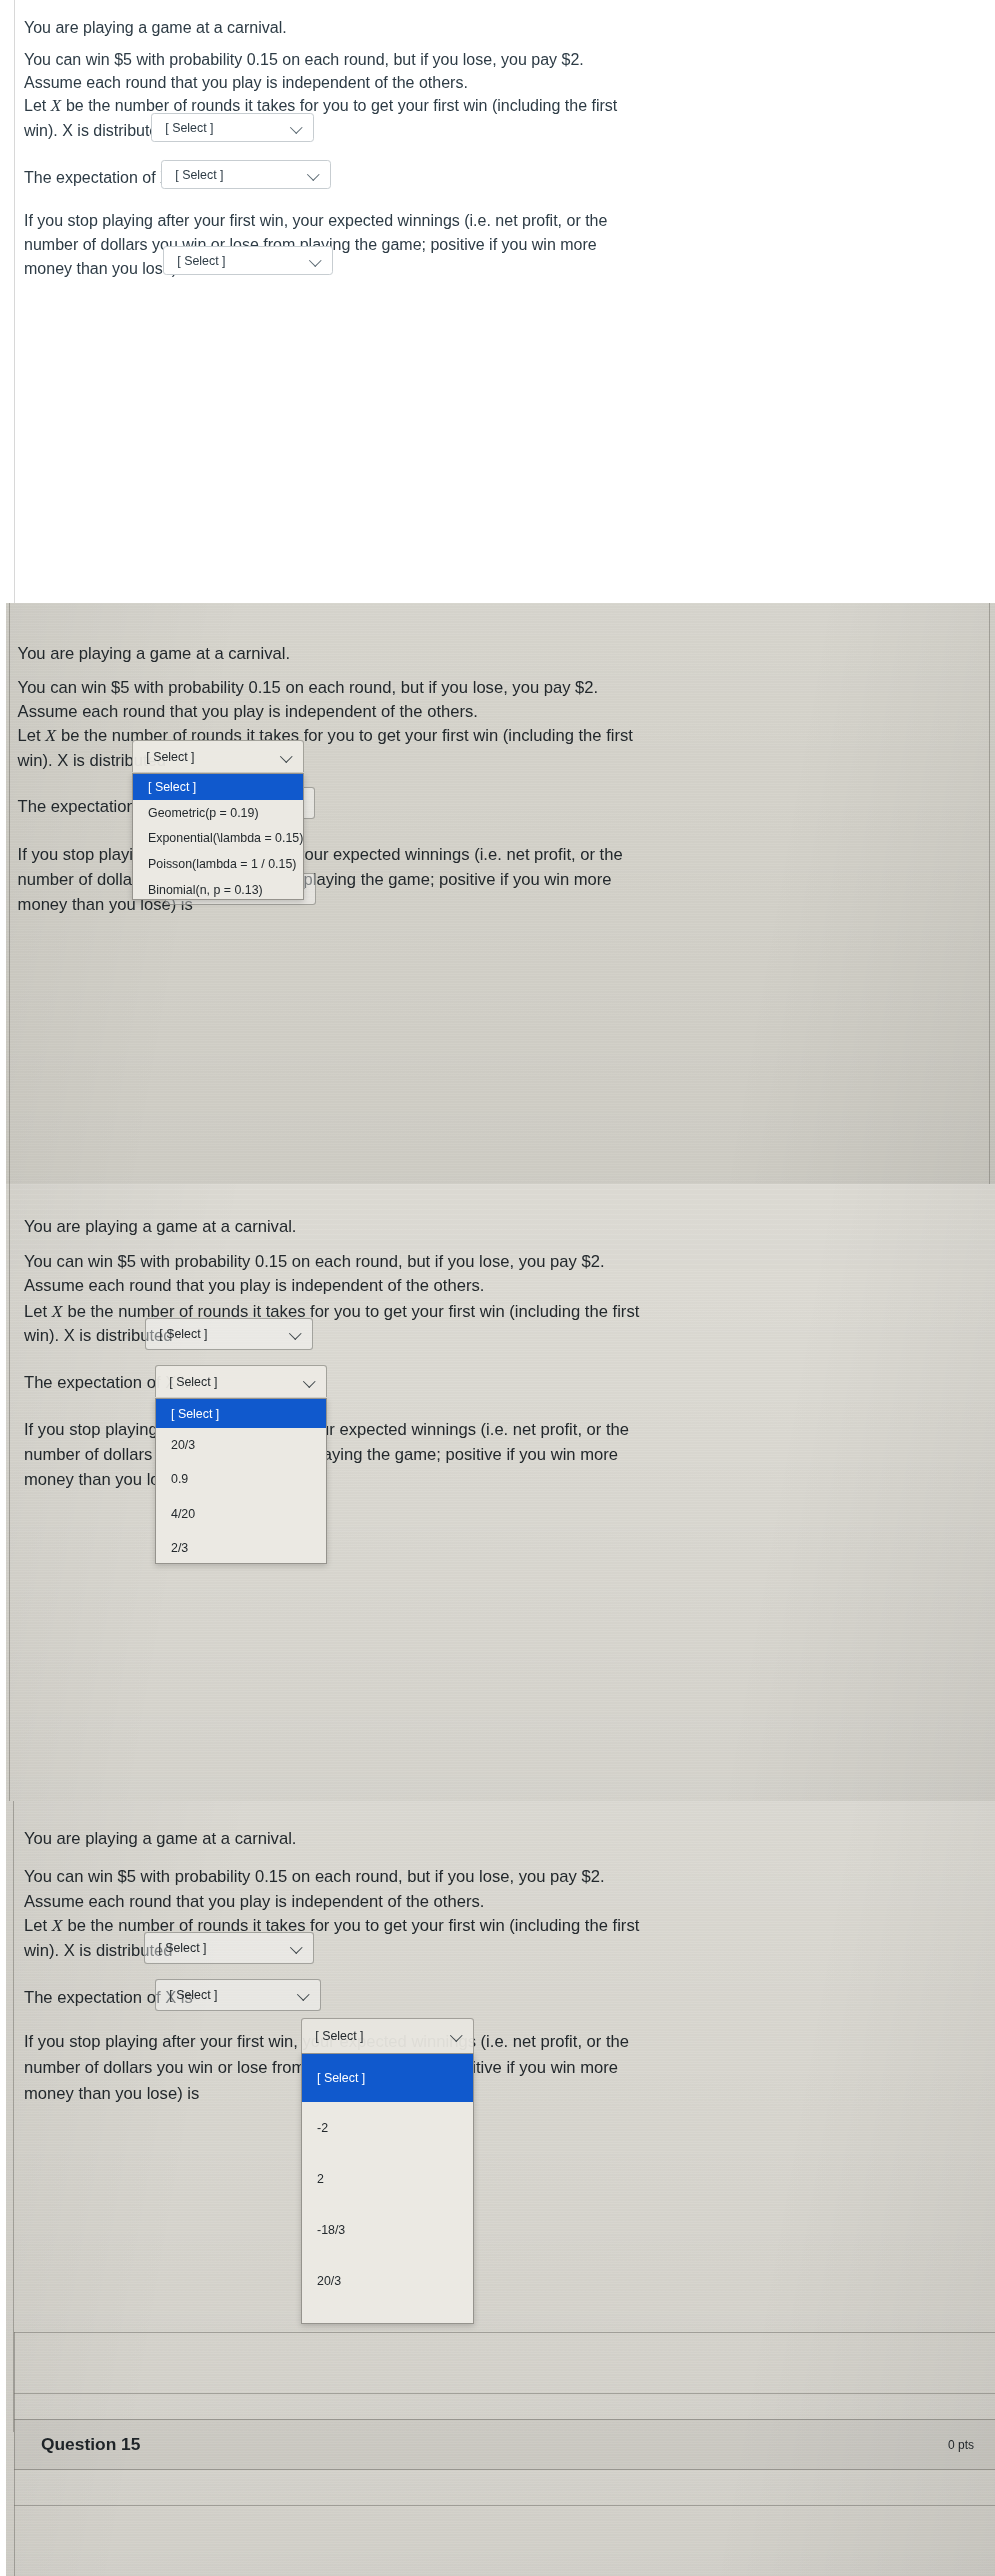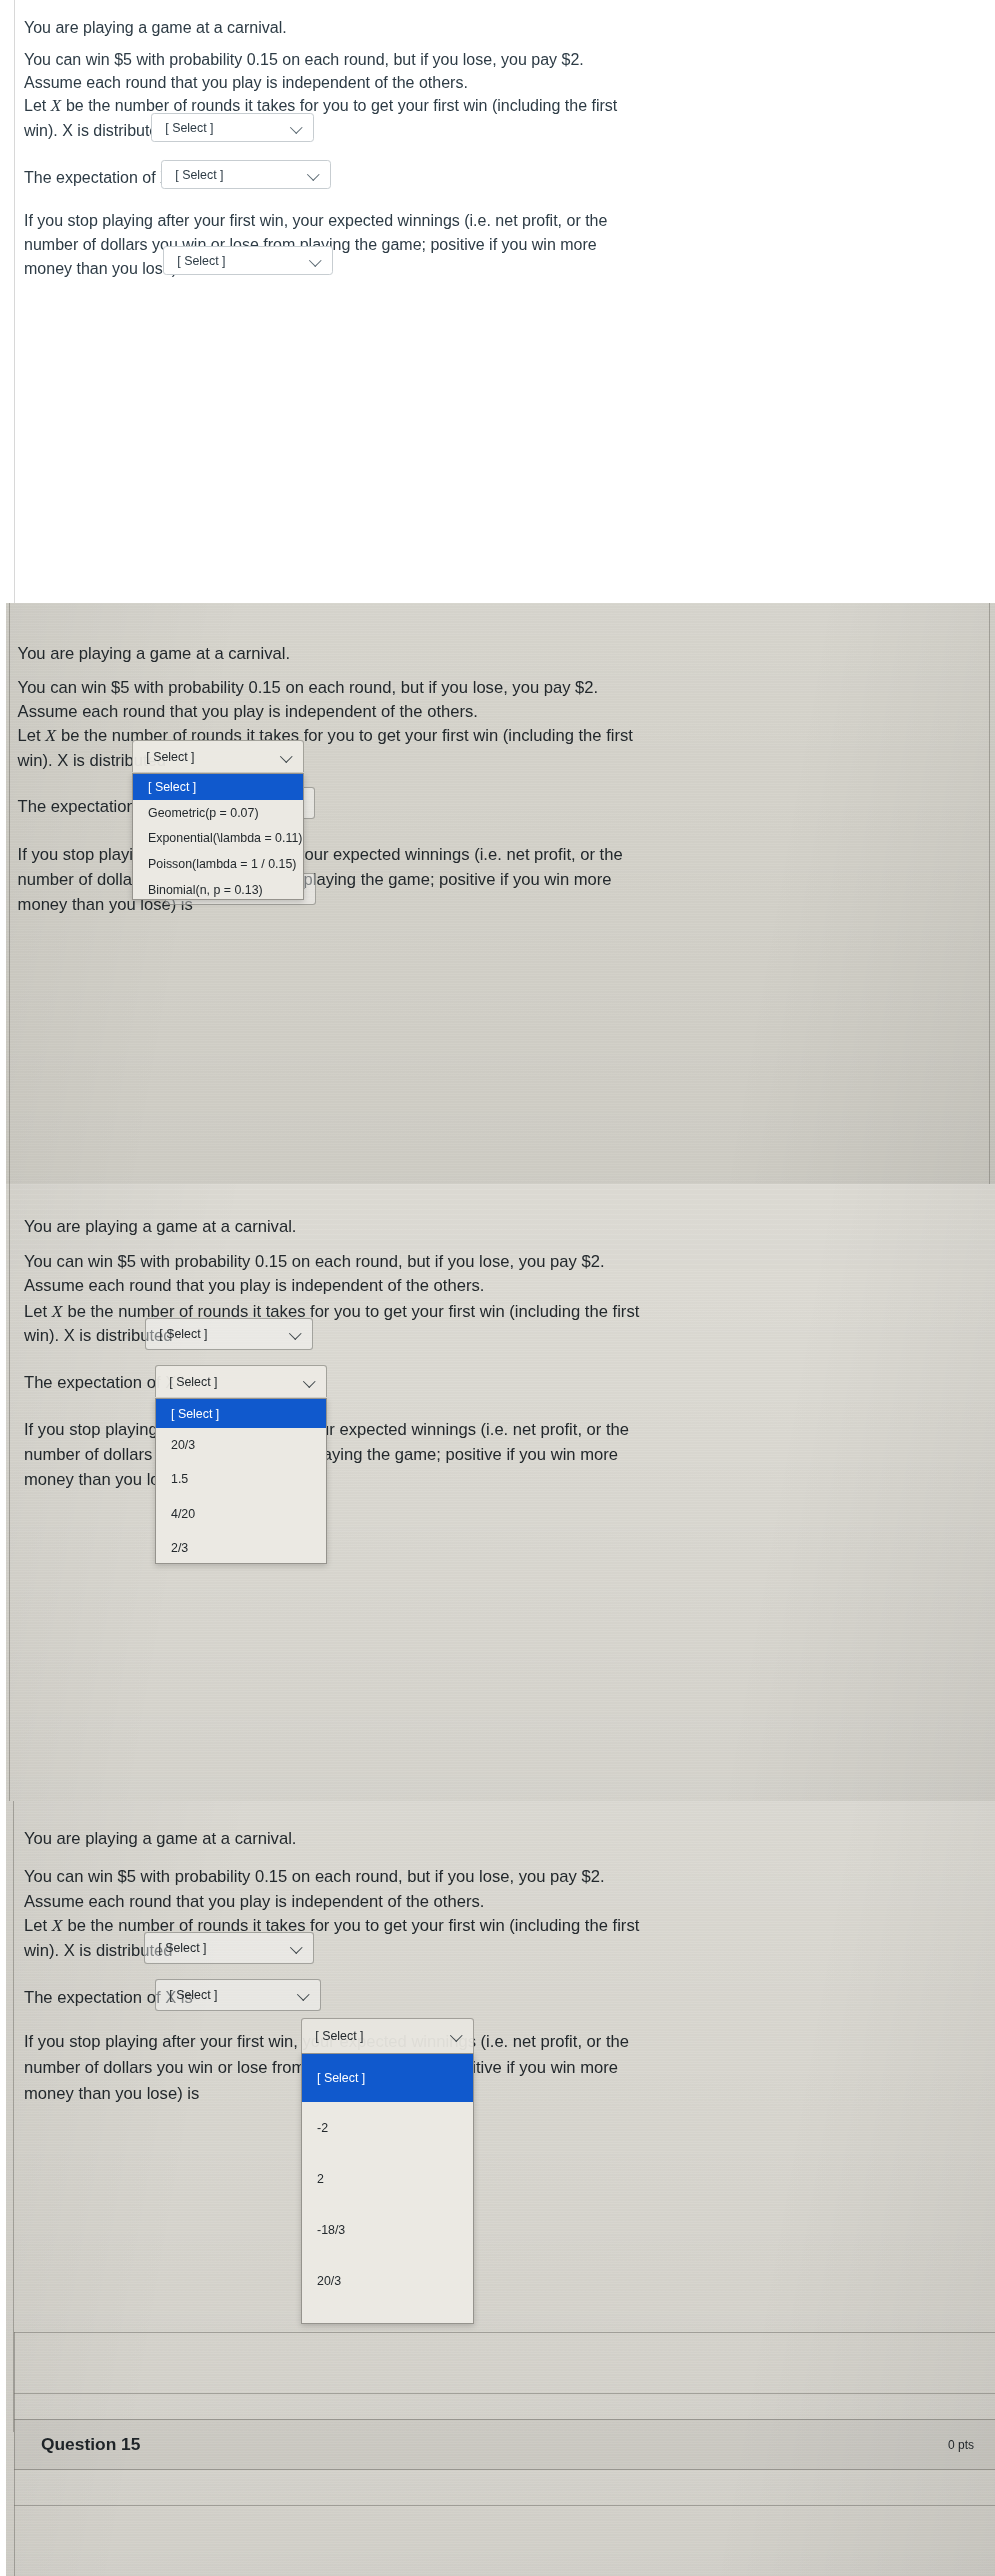--- a/index.html
+++ b/index.html
@@ -234,22 +234,22 @@
       <span class="chev"></span>
     </div>
 
     <div class="sel" style="left:126px; top:137px; width:172px; height:32px; font-size:12.4px; z-index:45; background:rgba(236,234,228,0.95); border-bottom:none; border-radius:3.3px 3.3px 0 0;">
       <span class="sel-label">[ Select ]</span>
       <span class="chev"></span>
     </div>
 
     <div class="menu" style="left:126px; top:170px; width:172px; height:127px; font-size:12.4px;">
       <div class="mitem selected" style="height:26px;">[ Select ]</div>
-      <div class="mitem" style="height:25px;">Geometric(p = 0.07)</div>
-      <div class="mitem" style="height:26px;">Exponential(\lambda = 0.11)</div>
+      <div class="mitem" style="height:25px;">Geometric(p = 0.19)</div>
+      <div class="mitem" style="height:26px;">Exponential(\lambda = 0.15)</div>
       <div class="mitem" style="height:26px;">Poisson(lambda = 1 / 0.15)</div>
       <div class="mitem" style="height:25px;">Binomial(n, p = 0.13)</div>
     </div>
   </div>
 
   <div class="panel panel-photo p3" style="top:1184px; height:617px;">
     <div class="scan"></div>
     <div class="edge-line" style="left:2.5px;"></div>
 
     <div class="qtext" style="left:18px; top:32px; font-size:16.6px; line-height:22.4px;">
@@ -289,21 +289,21 @@
     </div>
 
     <div class="sel" style="left:149px; top:181px; width:172px; height:32px; font-size:12.4px; z-index:45; background:rgba(236,234,228,0.95); border-bottom:none; border-radius:3.3px 3.3px 0 0;">
       <span class="sel-label">[ Select ]</span>
       <span class="chev"></span>
     </div>
 
     <div class="menu" style="left:149px; top:214px; width:172px; height:166px; font-size:12.4px;">
       <div class="mitem selected" style="height:29px;">[ Select ]</div>
       <div class="mitem" style="height:33px;">20/3</div>
-      <div class="mitem" style="height:35px;">1.5</div>
+      <div class="mitem" style="height:35px;">0.9</div>
       <div class="mitem" style="height:35px;">4/20</div>
       <div class="mitem" style="height:33px;">2/3</div>
     </div>
   </div>
 
   <div class="panel panel-photo p4" style="top:1801px; height:775px;">
     <div class="scan"></div>
     <div class="edge-line" style="left:6.6px; bottom:auto; height:631px;"></div>
 
     <div class="qtext" style="left:18px; top:26.6px; font-size:16.6px; line-height:22.4px;">

